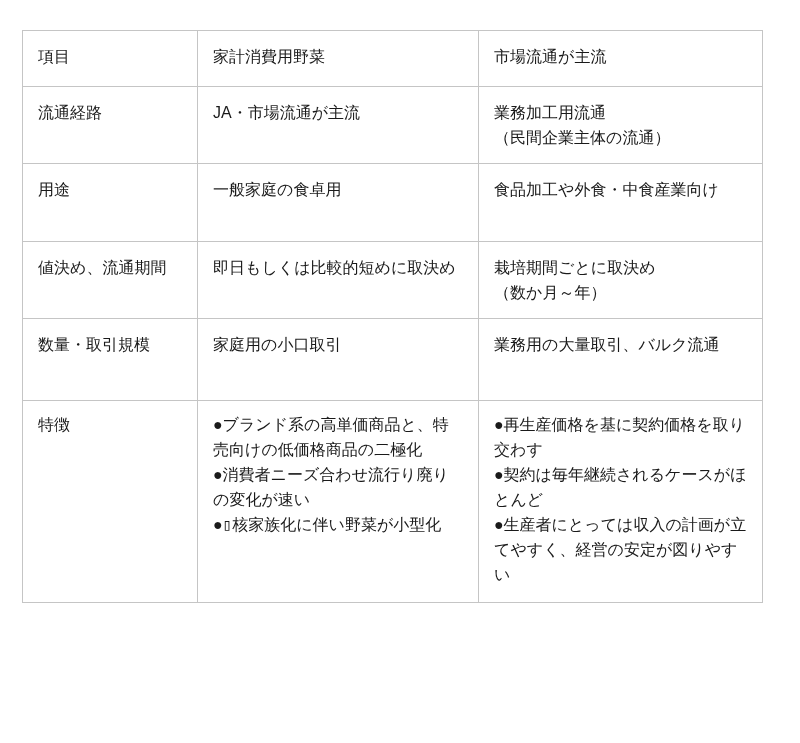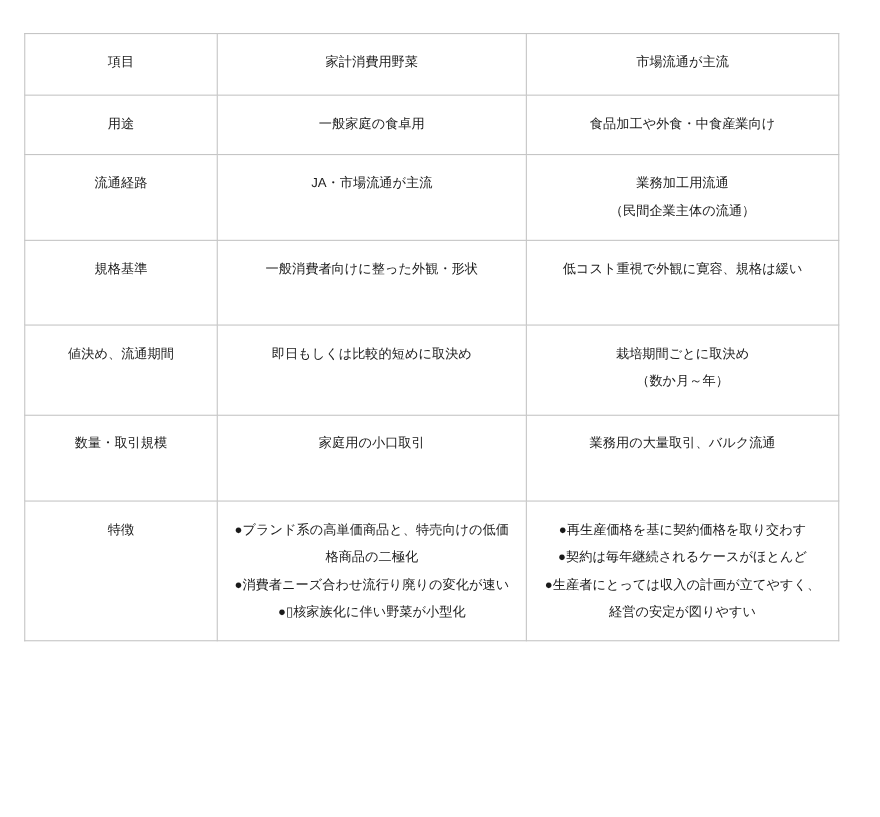--- a/index.html
+++ b/index.html
@@ -24,23 +24,23 @@
     table-layout: fixed;
     color: #1a1a1a;
   }
   table.cmp-table col.c-label      { width: 175px; }
   table.cmp-table col.c-household  { width: 281px; }
   table.cmp-table col.c-commercial { width: 284px; }
   table.cmp-table th,
   table.cmp-table td {
     border: 1px solid #c5c5c5;
     vertical-align: top;
-    text-align: center;
+    text-align: left;
     font-weight: 400;
-    font-size: 12px;
+    font-size: 16px;
     line-height: 25px;
     padding: 13px 15px;
     white-space: pre-wrap;
     overflow-wrap: break-word;
     background: #ffffff;
   }
   
   table.cmp-table tr:nth-child(1) { height: 56px; }
   table.cmp-table tr:nth-child(2) { height: 54px; }
   table.cmp-table tr:nth-child(3) { height: 78px; }
@@ -60,34 +60,29 @@
       <col class="c-household">
       <col class="c-commercial">
     </colgroup>
     <tbody>
       <tr>
         <th>項目</th>
         <th>家計消費用野菜</th>
         <th>市場流通が主流</th>
       </tr>
       <tr>
-        <td>用途</td>
-        <td>一般家庭の食卓用</td>
-        <td>食品加工や外食・中食産業向け</td>
-      </tr>
-      <tr>
         <td>流通経路</td>
         <td>JA・市場流通が主流</td>
         <td>業務加工用流通
 （民間企業主体の流通）</td>
       </tr>
       <tr>
-        <td>規格基準</td>
-        <td>一般消費者向けに整った外観・形状</td>
-        <td>低コスト重視で外観に寛容、規格は緩い</td>
+        <td>用途</td>
+        <td>一般家庭の食卓用</td>
+        <td>食品加工や外食・中食産業向け</td>
       </tr>
       <tr>
         <td>値決め、流通期間</td>
         <td>即日もしくは比較的短めに取決め</td>
         <td>栽培期間ごとに取決め
 （数か月～年）</td>
       </tr>
       <tr>
         <td>数量・取引規模</td>
         <td>家庭用の小口取引</td>

